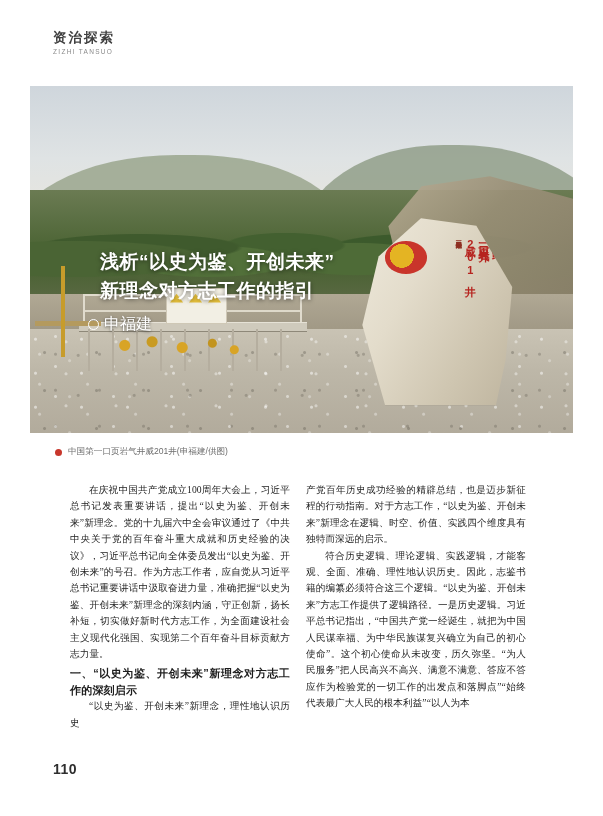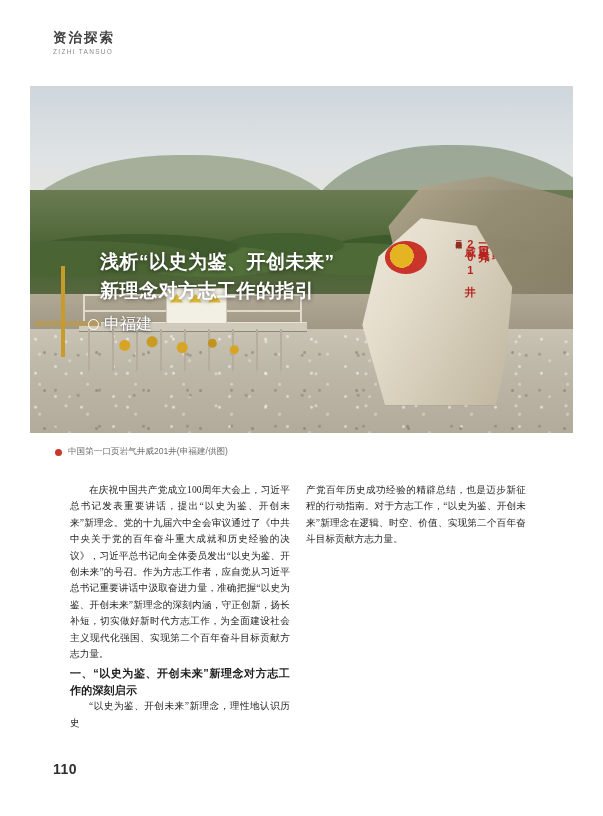--- a/index.html
+++ b/index.html
@@ -404,18 +404,19 @@
     <span>中国第一口页岩气井威201井(申福建/供图)</span>
   </div>
 
   <div class="body-cols">
     <div class="col">
       <p class="indent">在庆祝中国共产党成立100周年大会上，习近平总书记发表重要讲话，提出“以史为鉴、开创未来”新理念。党的十九届六中全会审议通过了《中共中央关于党的百年奋斗重大成就和历史经验的决议》，习近平总书记向全体委员发出“以史为鉴、开创未来”的号召。作为方志工作者，应自觉从习近平总书记重要讲话中汲取奋进力量，准确把握“以史为鉴、开创未来”新理念的深刻内涵，守正创新，扬长补短，切实做好新时代方志工作，为全面建设社会主义现代化强国、实现第二个百年奋斗目标贡献方志力量。</p>
       <h3>一、“以史为鉴、开创未来”新理念对方志工作的深刻启示</h3>
       <p class="indent">“以史为鉴、开创未来”新理念，理性地认识历史</p>
     </div>
     <div class="col">
-      <p>产党百年历史成功经验的精辟总结，也是迈步新征程的行动指南。对于方志工作，“以史为鉴、开创未来”新理念在逻辑、时空、价值、实现第二个百年奋斗目标贡献方志力量。</p>
+      <p>产党百年历史成功经验的精辟总结，也是迈步新征程的行动指南。对于方志工作，“以史为鉴、开创未来”新理念在逻辑、时空、价值、实践四个维度具有独特而深远的启示。</p>
+      <p class="indent">符合历史逻辑、理论逻辑、实践逻辑，才能客观、全面、准确、理性地认识历史。因此，志鉴书籍的编纂必须符合这三个逻辑。“以史为鉴、开创未来”方志工作提供了逻辑路径。一是历史逻辑。习近平总书记指出，“中国共产党一经诞生，就把为中国人民谋幸福、为中华民族谋复兴确立为自己的初心使命”。这个初心使命从未改变，历久弥坚。“为人民服务”把人民高兴不高兴、满意不满意、答应不答应作为检验党的一切工作的出发点和落脚点”“始终代表最广大人民的根本利益”“以人为本</p>
     </div>
   </div>
 
   <div class="folio">110</div>
 </div>
 
 </body></html>

